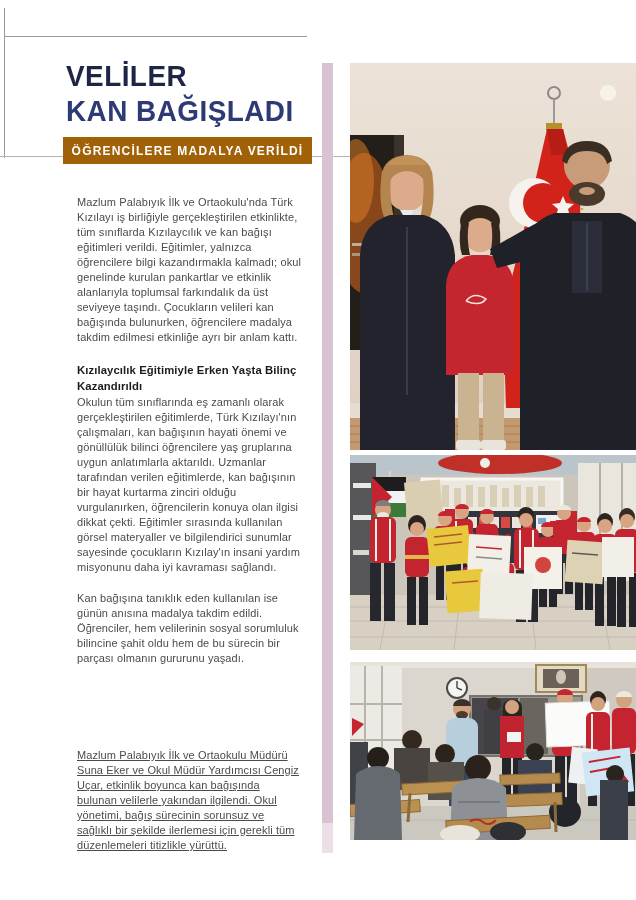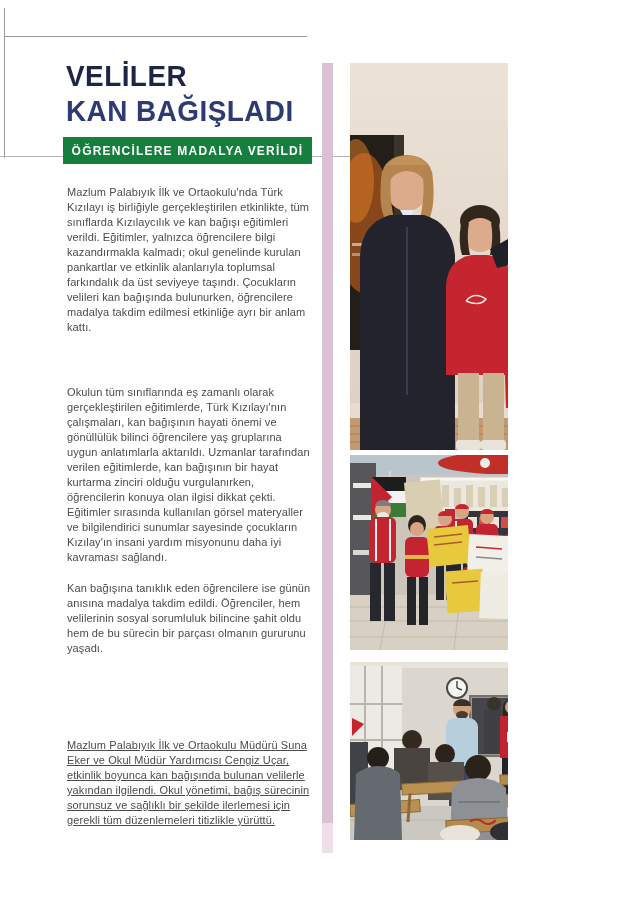--- a/index.html
+++ b/index.html
@@ -1,38 +1,38 @@
 <!DOCTYPE html>
 <html><head>
 <meta charset="utf-8">
 <style>
   html,body{margin:0;padding:0;background:#ffffff;}
   .page{
-    position:relative;width:508px;height:900px;background:#ffffff;
+    position:relative;width:636px;height:900px;background:#ffffff;
     font-family:"Liberation Sans", sans-serif;overflow:hidden;
   }
   .rule{position:absolute;background:#9a9a9a;}
   .rule-top-v{left:4px;top:8px;width:1px;height:150px;}
   .rule-top-h{left:4px;top:36px;width:303px;height:1px;}
   .rule-mid-h{left:0;top:156px;width:350px;height:1px;background:#b4b4b4;}
 
   .title{position:absolute;left:66px;top:58px;font-weight:bold;
     font-size:30px;line-height:35px;letter-spacing:0.5px;
     transform:scaleX(0.93);transform-origin:left top;white-space:nowrap;}
   .title .l1{color:#1e2546;display:block;}
   .title .l2{color:#2d3a74;display:block;}
 
   .banner{position:absolute;left:63px;top:137px;width:249px;height:27px;
-    background:#15803d;color:#ffffff;display:flex;align-items:center;
+    background:#a16207;color:#ffffff;display:flex;align-items:center;
     justify-content:center;font-size:12px;font-weight:bold;letter-spacing:1.2px;
     white-space:nowrap;}
 
   .bodyblock{position:absolute;left:63px;width:252px;color:#4b4b4b;
     font-size:11px;line-height:15px;letter-spacing:0.1px;}
-  .bodyblock p{margin:4px;}
+  .bodyblock p{margin:14px;}
   .p1{top:181px;}
   .subhead{top:348px;font-weight:bold;color:#1c1c1c;font-size:11.3px;line-height:16px;}
   .p2{top:381px;}
   .p3{top:577px;}
   .p4{top:734px;text-decoration:underline;}
 
   .pink-bar{position:absolute;left:322px;top:63px;width:11px;height:760px;background:#dbc2d2;}
   .pink-bar-tail{position:absolute;left:322px;top:823px;width:11px;height:30px;background:#eddee7;}
 
   .photo{position:absolute;left:350px;width:286px;overflow:hidden;}
@@ -54,27 +54,30 @@
     <span class="l1">VELİLER</span>
     <span class="l2">KAN BAĞIŞLADI</span>
   </div>
 
   <div class="banner">ÖĞRENCİLERE MADALYA VERİLDİ</div>
 
   <div class="bodyblock p1">
     <p>Mazlum Palabıyık İlk ve Ortaokulu'nda Türk Kızılayı iş birliğiyle gerçekleştirilen etkinlikte, tüm sınıflarda Kızılaycılık ve kan bağışı eğitimleri verildi. Eğitimler, yalnızca öğrencilere bilgi kazandırmakla kalmadı; okul genelinde kurulan pankartlar ve etkinlik alanlarıyla toplumsal farkındalık da üst seviyeye taşındı. Çocukların velileri kan bağışında bulunurken, öğrencilere madalya takdim edilmesi etkinliğe ayrı bir anlam kattı.</p>
   </div>
 
+  <div class="bodyblock subhead">
+    <p>Kızılaycılık Eğitimiyle Erken Yaşta Bilinç Kazandırıldı</p>
+  </div>
 
   <div class="bodyblock p2">
     <p>Okulun tüm sınıflarında eş zamanlı olarak gerçekleştirilen eğitimlerde, Türk Kızılayı'nın çalışmaları, kan bağışının hayati önemi ve gönüllülük bilinci öğrencilere yaş gruplarına uygun anlatımlarla aktarıldı. Uzmanlar tarafından verilen eğitimlerde, kan bağışının bir hayat kurtarma zinciri olduğu vurgulanırken, öğrencilerin konuya olan ilgisi dikkat çekti. Eğitimler sırasında kullanılan görsel materyaller ve bilgilendirici sunumlar sayesinde çocukların Kızılay'ın insani yardım misyonunu daha iyi kavraması sağlandı.</p>
   </div>
 
   <div class="bodyblock p3">
-    <p>Kan bağışına tanıklık eden öğrencilere ise günün anısına madalya takdim edildi. Öğrenciler, hem velilerinin sosyal sorumluluk bilincine şahit oldu hem de bu sürecin bir parçası olmanın gururunu yaşadı.</p>
+    <p>Kan bağışına tanıklık eden kullanılan ise günün anısına madalya takdim edildi. Öğrenciler, hem velilerinin sosyal sorumluluk bilincine şahit oldu hem de bu sürecin bir parçası olmanın gururunu yaşadı.</p>
   </div>
 
   <div class="bodyblock p4">
     <p>Mazlum Palabıyık İlk ve Ortaokulu Müdürü Suna Eker ve Okul Müdür Yardımcısı Cengiz Uçar, etkinlik boyunca kan bağışında bulunan velilerle yakından ilgilendi. Okul yönetimi, bağış sürecinin sorunsuz ve sağlıklı bir şekilde ilerlemesi için gerekli tüm düzenlemeleri titizlikle yürüttü.</p>
   </div>
 
   <div class="pink-bar"></div>
   <div class="pink-bar-tail"></div>
 
   <div class="photo photo1" role="img" aria-label="Two parents and a student in a red sweater standing in front of a Turkish flag indoors">

